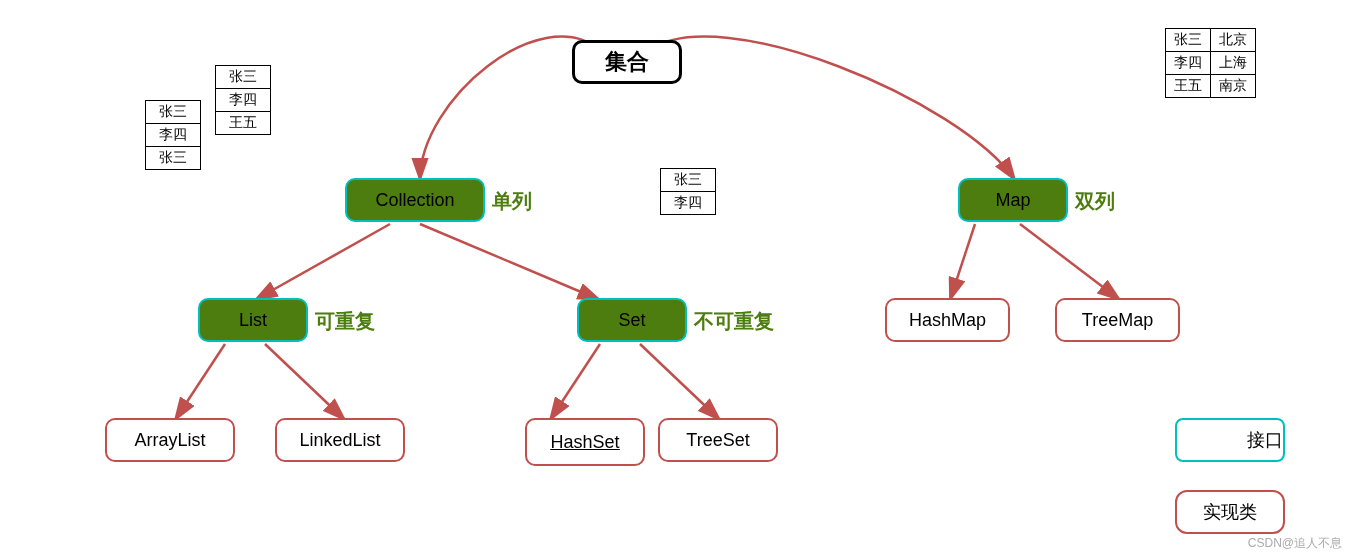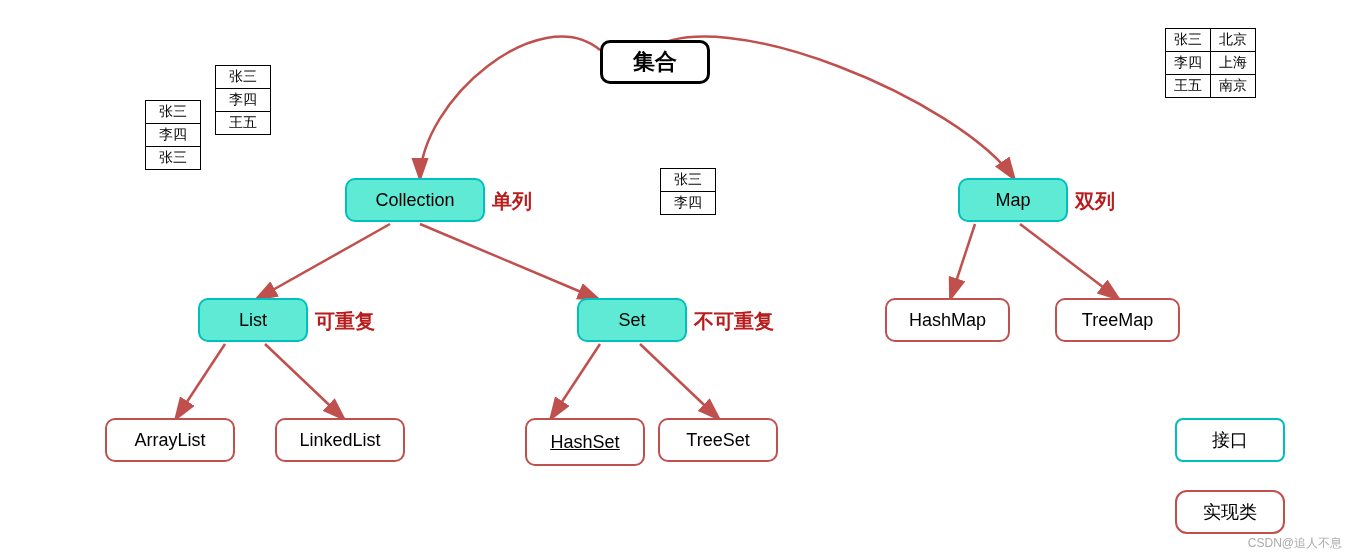--- a/index.html
+++ b/index.html
@@ -20,41 +20,41 @@
       position: absolute;
       display: flex;
       align-items: center;
       justify-content: center;
       font-size: 18px;
       font-weight: normal;
     }
     .node-interface {
       border: 2px solid #00BFBF;
       border-radius: 10px;
-      background: #5eead4;
+      background: #4d7c0f;
       color: #000;
     }
     .node-impl {
       border: 2px solid #C0504D;
       border-radius: 10px;
       background: #fff;
       color: #000;
     }
     .node-root {
       border: 3px solid #000;
       border-radius: 10px;
       background: #fff;
       color: #000;
       font-size: 22px;
       font-weight: bold;
     }
     .label-text {
       position: absolute;
       font-size: 20px;
-      color: #b91c1c;
+      color: #4d7c0f;
       font-weight: bold;
     }
     svg.arrows {
       position: absolute;
       top: 0; left: 0;
       width: 1352px;
       height: 560px;
       pointer-events: none;
     }
     
@@ -68,21 +68,21 @@
       padding: 2px 8px;
       text-align: center;
     }
     .legend-box {
       position: absolute;
       border: 2px solid #00BFBF;
       border-radius: 8px;
       background: #fff;
       display: flex;
       align-items: center;
-      justify-content: center;
+      justify-content: flex-end;
       font-size: 18px;
     }
     .legend-box-impl {
       position: absolute;
       border: 2px solid #C0504D;
       border-radius: 12px;
       background: #fff;
       display: flex;
       align-items: center;
       justify-content: center;
@@ -119,21 +119,21 @@
     <line x1="225" y1="344" x2="175" y2="420" stroke="#C0504D" stroke-width="2.5" marker-end="url(#arrowRed)"></line>
 
     <line x1="265" y1="344" x2="345" y2="420" stroke="#C0504D" stroke-width="2.5" marker-end="url(#arrowRed)"></line>
 
     <line x1="600" y1="344" x2="550" y2="420" stroke="#C0504D" stroke-width="2.5" marker-end="url(#arrowRed)"></line>
 
     <line x1="640" y1="344" x2="720" y2="420" stroke="#C0504D" stroke-width="2.5" marker-end="url(#arrowRed)"></line>
 
   </svg>
 
-  <div class="node node-root" style="left:600px; top:40px; width:110px; height:44px;">
+  <div class="node node-root" style="left:572px; top:40px; width:110px; height:44px;">
     <span>集合</span>
   </div>
 
   <div class="node node-interface" style="left:345px; top:178px; width:140px; height:44px;">
     <span>Collection</span>
   </div>
 
   <div class="label-text" style="left:492px; top:188px;">
     <span>单列</span>
   </div>

